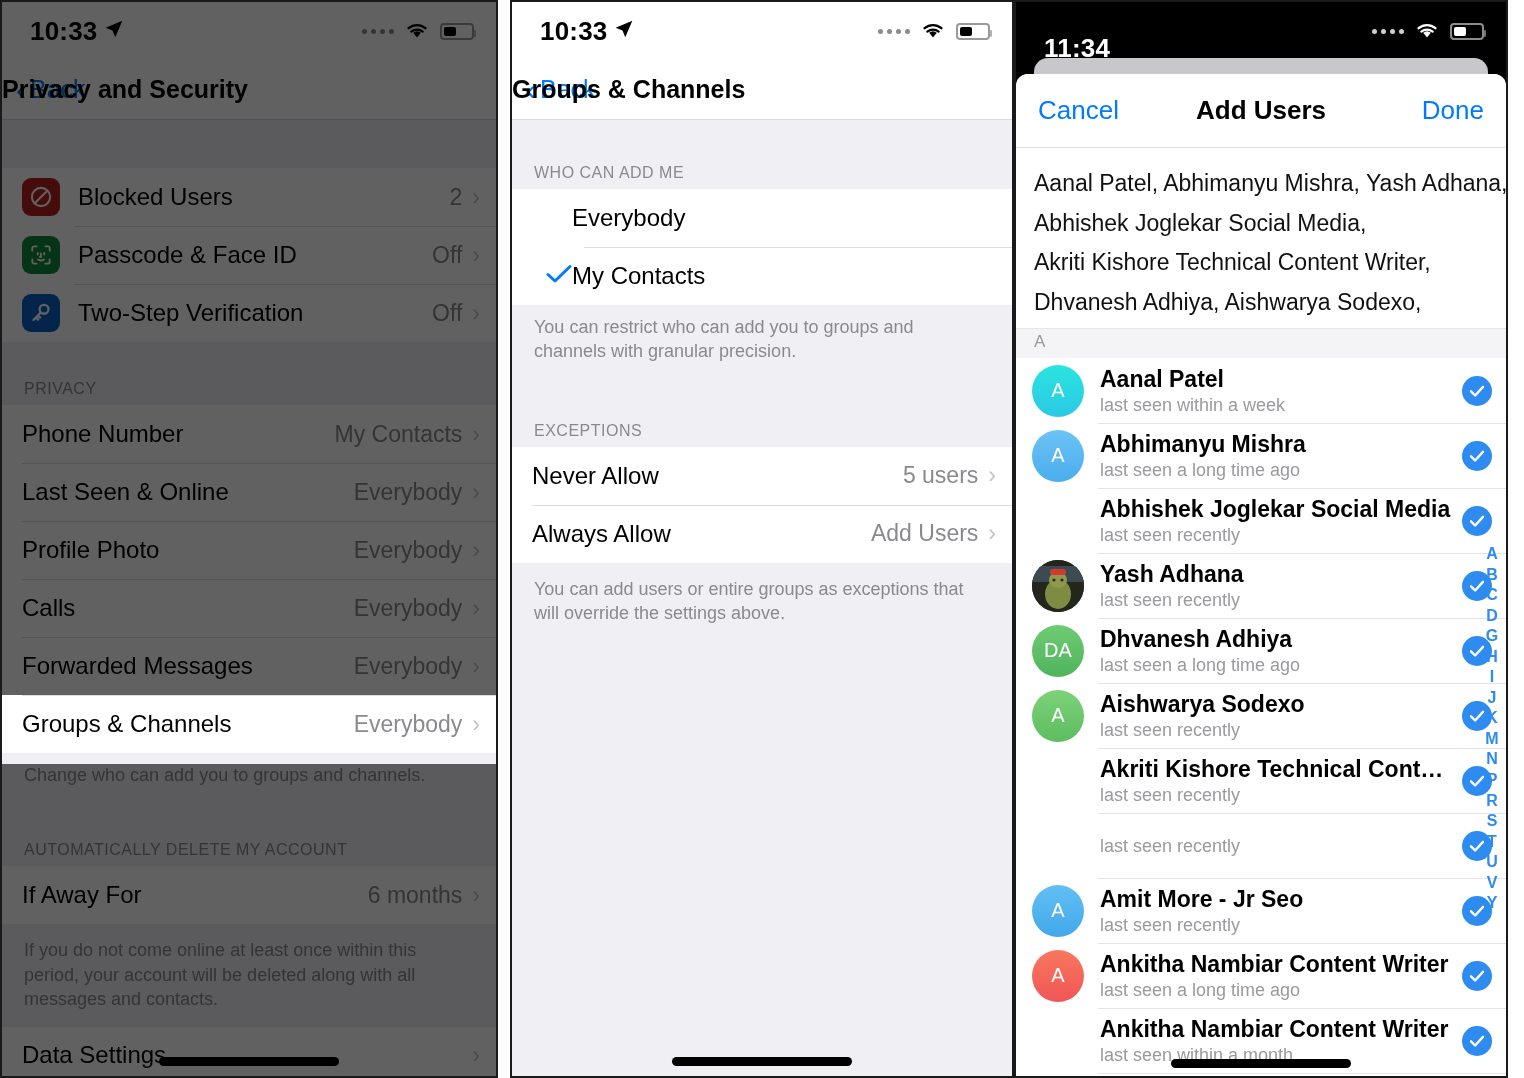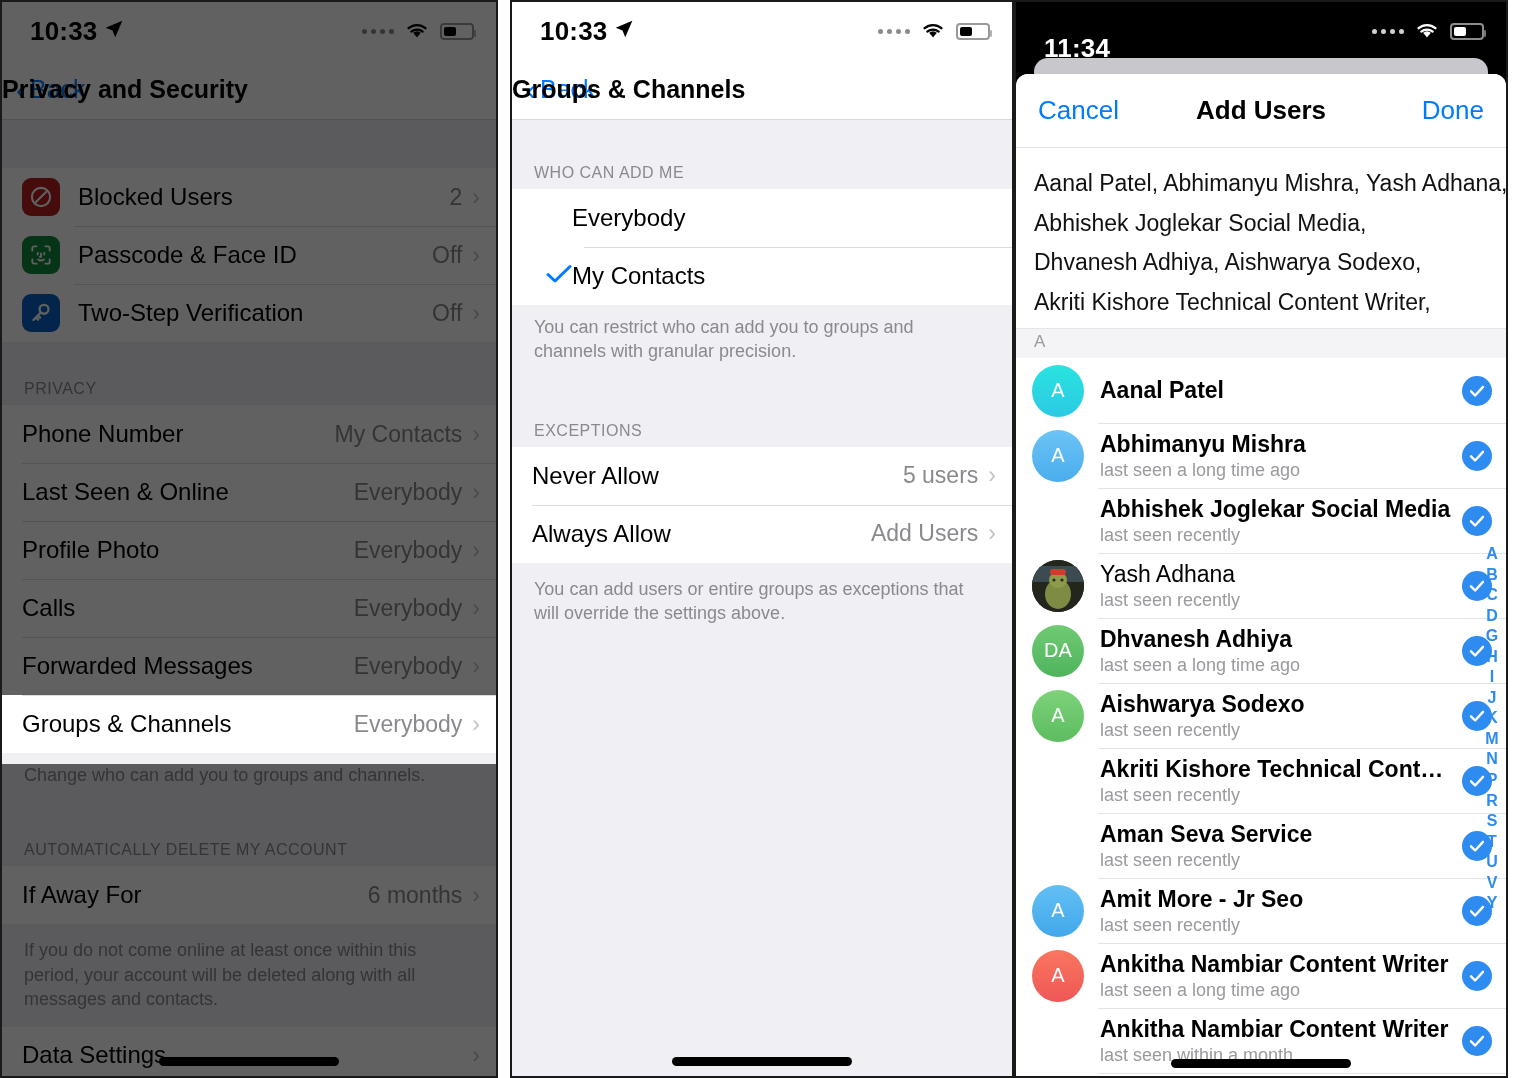--- a/index.html
+++ b/index.html
@@ -357,32 +357,33 @@
 
       <div class="sheet-nav">
         <span class="sheet-btn">Cancel</span>
         <span class="sheet-title">Add Users</span>
         <span class="sheet-btn" style="margin-left:auto">Done</span>
       </div>
 
       <div class="tokens">
         <div class="tok-line">Aanal Patel,  Abhimanyu Mishra,  Yash Adhana,</div>
         <div class="tok-line">Abhishek Joglekar Social Media,</div>
+        <div class="tok-line">Akriti Kishore Technical Content Writer,</div>
         <div class="tok-line">Dhvanesh Adhiya,  Aishwarya Sodexo,</div>
-        <div class="tok-line">Akriti Kishore Technical Content Writer,</div>
       </div>
 
       <div class="a-hdr">A</div>
 
       <div>
 
         <div class="crow">
           <span class="av" style="background:linear-gradient(180deg,#2ae3df,#2bc9e4)">A</span>
           <span class="ctext">
             <span class="cname" style="display:block">Aanal Patel</span>
+            <span class="cseen" style="display:block">last seen within a week</span>
           </span>
           <span class="check">
               <svg viewBox="0 0 24 24">
                 <path d="M4 12.5 9.5 18 20 6.5" fill="none" stroke="#fff" stroke-width="3.2" stroke-linecap="round" stroke-linejoin="round"></path>
               </svg>
             </span>
         </div>
 
         <div class="crow">
           <span class="av" style="background:linear-gradient(180deg,#6cc3f5,#4aaded)">A</span>
@@ -416,21 +417,21 @@
               <rect width="52" height="52" fill="#23261c"></rect>
               <rect x="0" y="6" width="52" height="16" fill="#3c4a52"></rect>
               <ellipse cx="26" cy="34" rx="13" ry="15" fill="#7e8b43"></ellipse>
               <ellipse cx="26" cy="20" rx="9" ry="8" fill="#8e9a4a"></ellipse>
               <rect x="18" y="9" width="16" height="6" rx="3" fill="#cf3b2e"></rect>
               <circle cx="22" cy="20" r="1.6" fill="#2a2a1e"></circle>
                 <circle cx="30" cy="20" r="1.6" fill="#2a2a1e"></circle>
             </svg>
           </span>
           <span class="ctext">
-            <span class="cname" style="display:block;font-weight:400">Yash Adhana</span>
+            <span class="cname" style="display:block;font-weight:700">Yash Adhana</span>
             <span class="cseen" style="display:block">last seen recently</span>
           </span>
           <span class="check">
               <svg viewBox="0 0 24 24">
                 <path d="M4 12.5 9.5 18 20 6.5" fill="none" stroke="#fff" stroke-width="3.2" stroke-linecap="round" stroke-linejoin="round"></path>
               </svg>
             </span>
         </div>
 
         <div class="crow">
@@ -468,21 +469,20 @@
           <span class="check">
               <svg viewBox="0 0 24 24">
                 <path d="M4 12.5 9.5 18 20 6.5" fill="none" stroke="#fff" stroke-width="3.2" stroke-linecap="round" stroke-linejoin="round"></path>
               </svg>
             </span>
         </div>
 
         <div class="crow">
           <span class="av hidden-av">A</span>
           <span class="ctext">
-            <span class="cname" style="display:block">Aman Seva Service</span>
             <span class="cseen" style="display:block">last seen recently</span>
           </span>
           <span class="check">
               <svg viewBox="0 0 24 24">
                 <path d="M4 12.5 9.5 18 20 6.5" fill="none" stroke="#fff" stroke-width="3.2" stroke-linecap="round" stroke-linejoin="round"></path>
               </svg>
             </span>
         </div>
 
         <div class="crow">

